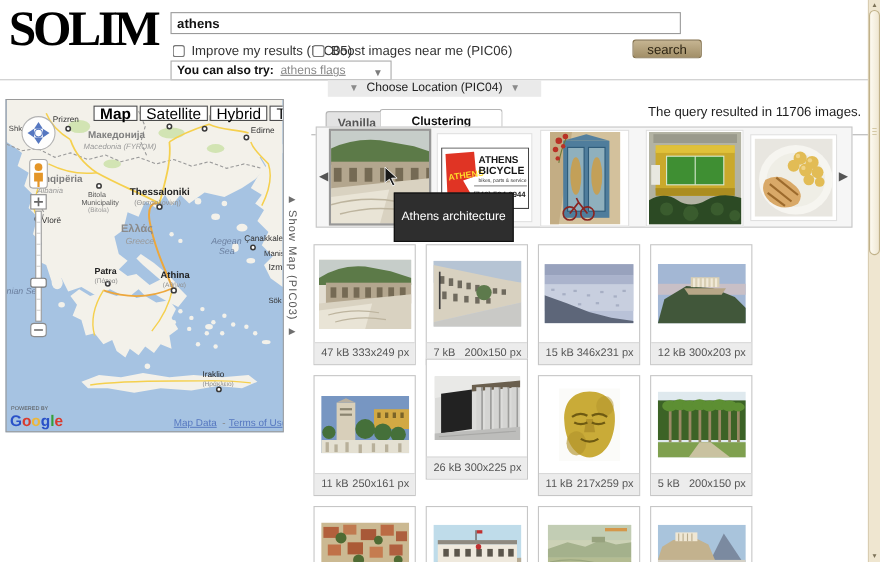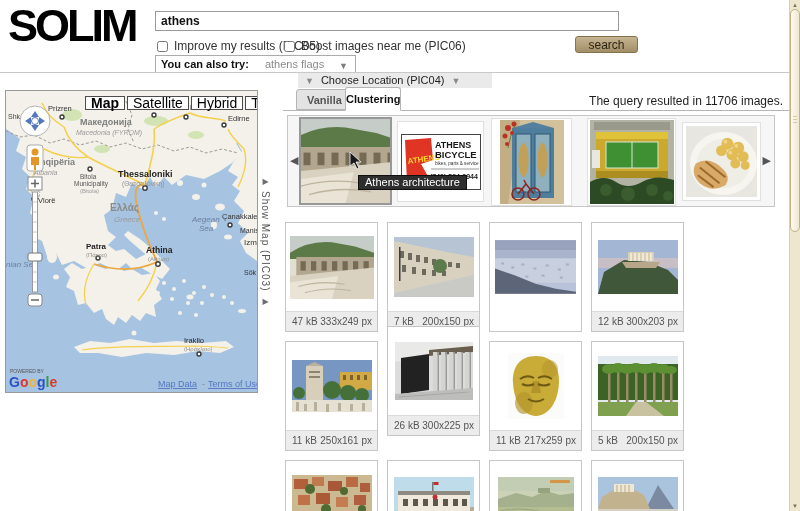--- a/index.html
+++ b/index.html
@@ -2,59 +2,59 @@
 <html><head>
 <meta charset="utf-8">
 <style>
   *{margin:0;padding:0;box-sizing:border-box}
   html,body{width:800px;height:511px}
   body{position:relative;overflow:hidden;background:#fff;font-family:"Liberation Sans",sans-serif;font-size:12px;color:#222}
   .abs{position:absolute}
   svg{display:block}
 
   
-  #logo{left:8px;top:0px;font-family:Liberation Sans, sans-serif;font-size:45px;font-weight:bold;letter-spacing:-3px;color:#000}
+  #logo{left:8px;top:0px;font-family:Liberation Serif, serif;font-size:45px;font-weight:bold;letter-spacing:-3px;color:#000}
   #search-input{position:absolute;left:155px;top:11px;width:464px;height:20px;border:1px solid #9a9a9a;padding:2px 5px;font-weight:bold;font-size:12px;font-family:"Liberation Sans",sans-serif;color:#111}
   .cb-label{top:39px;display:flex;align-items:center;gap:6px;font-size:12px;color:#333}
   #cb1{left:157px}#cb2{left:284px}
   .cb-label input{width:11px;height:11px;margin:0}
   #search-btn{position:absolute;left:575px;top:36px;width:63px;height:17px;background:linear-gradient(#c5b491,#a28f68);border:1px solid #85734e;border-radius:3px;font-size:12px;line-height:14px;color:#2e2513;font-family:"Liberation Sans",sans-serif;cursor:pointer}
   #also-try{left:155px;top:55px;width:201px;height:18px;border:1px solid #ababab;background:#fff;font-size:11px;line-height:16px;padding:0 5px}
   #also-try .lbl{font-weight:bold;color:#111}
-  #also-try a{color:#8a8a8a;margin-left:13px;cursor:pointer}
+  #also-try a{color:#8a8a8a;text-decoration:underline;margin-left:3px;cursor:pointer}
   #also-try .dd{position:absolute;right:7px;top:2px;color:#7d7d7d;font-size:9px}
   #header-line{left:0;top:72px;width:800px;height:1px;background:#c9c9c9}
-  #loc-bar{left:298px;top:73px;width:194px;height:15px;background:#eaeaea;font-size:11px;line-height:15px;color:#222;cursor:pointer}
+  #loc-bar{left:298px;top:73px;width:194px;height:15px;background:#eaeaea;text-align:center;font-size:11px;line-height:15px;color:#222;cursor:pointer}
   #loc-bar .dd{color:#8a8a8a;font-size:9px;margin:0 7px}
 
   
   #map-panel{left:5px;top:90px;width:253px;height:303px;border:1px solid #9a9a9a;background:#a6c3e2;overflow:hidden}
   .map-btns{position:absolute;top:5px;left:79px;display:flex;gap:2px}
   .map-btn{height:14px;line-height:12px;padding:0 5px;font-size:14px;background:#fff;border:1px solid #4c4c4c;color:#000;font-family:"Liberation Sans",sans-serif;cursor:pointer}
   .map-btn.active{font-weight:bold}
   #show-map{left:258px;top:90px;width:15px;height:303px;display:flex;flex-direction:column;align-items:center;justify-content:center;gap:5px;cursor:pointer}
   #show-map .tri{font-size:8px;color:#6e6e6e}
   #show-map .lbl{writing-mode:vertical-rl;font-size:10px;color:#555;letter-spacing:1px;white-space:nowrap}
 
   
-  #tabbar{left:283px;top:88px;width:507px;height:23px;border-bottom:1px solid #b5b5b5}
+  #tabbar{left:283px;top:100px;width:507px;height:23px;border-bottom:1px solid #b5b5b5}
   .tab{position:absolute;font-size:11px;font-weight:bold;border:1px solid #b5b5b5;border-radius:3px 3px 0 0;padding:0 10px;cursor:pointer}
   #tab-vanilla{left:13px;bottom:0;height:21px;line-height:21px;background:#e3e3e3;color:#555}
-  #tab-clustering{left:62px;bottom:-1px;height:24px;line-height:22px;background:#fff;color:#111;border-bottom:1px solid #fff;padding:0 0}
+  #tab-clustering{left:62px;bottom:-1px;height:24px;line-height:22px;background:#fff;color:#111;border-bottom:1px solid #fff;padding:0 28px}
   #summary{right:17px;top:94px;font-size:12px;color:#1d1d1d}
   #carousel{left:287px;top:115px;width:488px;height:92px;background:#f6f6f6;border:1px solid #c6c6c6}
   .car-arrow{position:absolute;top:38px;font-size:11px;color:#555;cursor:pointer}
   #car-left{left:2px}#car-right{right:3px}
   .thumb{position:absolute;background:#fff;border:1px solid #e0e0e0;display:flex;align-items:center;justify-content:center;cursor:pointer}
   #th1{left:11px;top:1px;width:93px;height:88px;border:2px solid #989898;background:#d8d4cb}
   #th2{left:109px;top:5px;width:87px;height:81px}
   #th3{left:203px;top:2px;width:81px;height:88px}
   #th4{left:299px;top:2px;width:89px;height:88px}
   #th5{left:394px;top:6px;width:79px;height:79px}
-  #tooltip{left:358px;top:175px;background:#2e2e2e;border:1px solid #101010;color:#fff;font-size:11px;line-height:13px;padding:0 6px;z-index:8;white-space:nowrap}
+  #tooltip{left:358px;top:175px;background:#2e2e2e;border:1px solid #101010;color:#fff;font-size:11px;line-height:13px;padding:15px 6px;z-index:8;white-space:nowrap}
   #cursor{left:349px;top:151px;z-index:9}
 
   .card{position:absolute;width:93px;height:110px;background:#fff;border:1px solid #c6c6c6}
   .card .imgbox{position:absolute;left:0;top:0;right:0;bottom:20px;display:flex;align-items:center;justify-content:center}
   .card.nofoot .imgbox{bottom:20px}
   .card .foot{position:absolute;left:0;right:0;bottom:0;height:20px;background:#ececec;border-top:1px solid #d9d9d9;font-size:10px;color:#555;line-height:19px}
   .foot .sz{float:left;margin-left:6px}
   .foot .dm{float:right;margin-right:5px}
 
   
@@ -659,20 +659,24 @@
         <span class="sz">7 kB</span>
         <span class="dm">200x150 px</span>
       </div>
   </div>
   <div class="card" style="left:489px;top:222px">
     <div class="imgbox">
         <svg width="81" height="54" viewBox="0 0 80 53">
           <use href="#s-city"></use>
         </svg>
       </div>
+    <div class="foot">
+        <span class="sz">15 kB</span>
+        <span class="dm">346x231 px</span>
+      </div>
   </div>
   <div class="card" style="left:591px;top:222px">
     <div class="imgbox">
         <svg width="80" height="54" viewBox="0 0 80 54">
           <use href="#s-acro"></use>
         </svg>
       </div>
     <div class="foot">
         <span class="sz">12 kB</span>
         <span class="dm">300x203 px</span>

